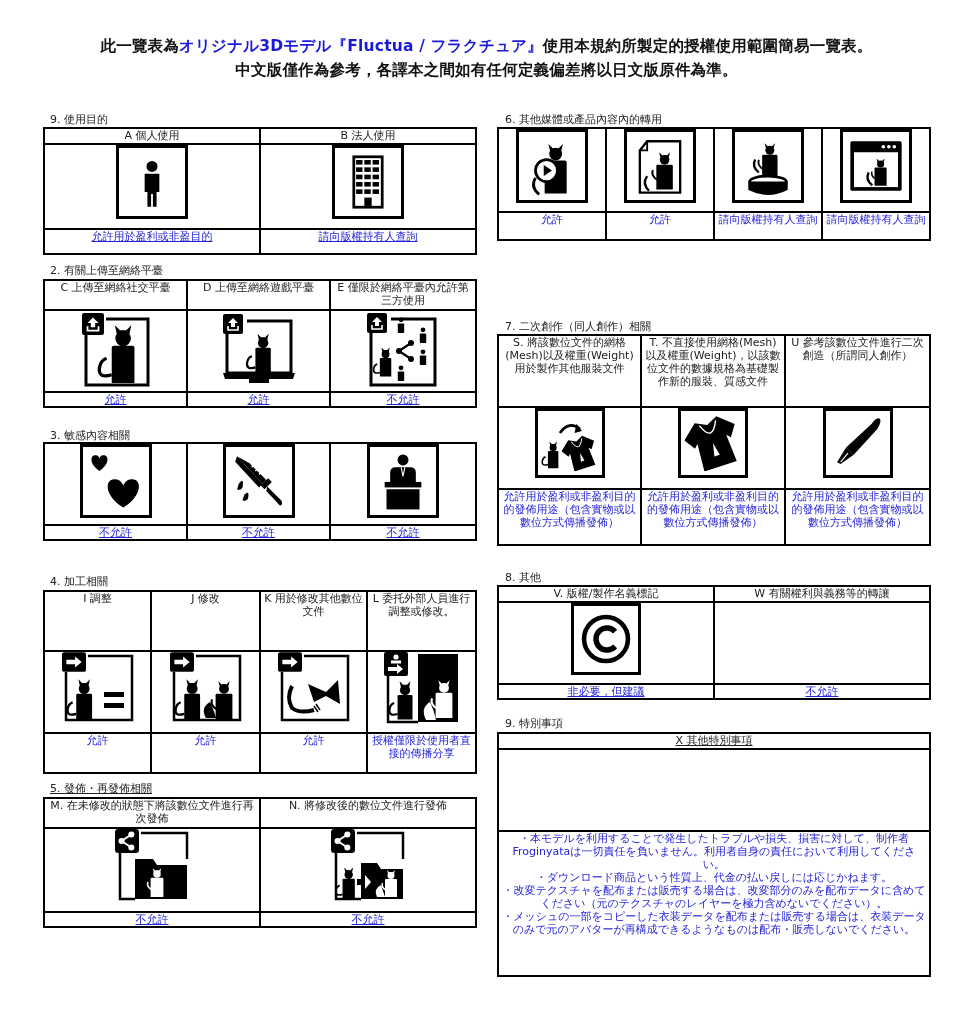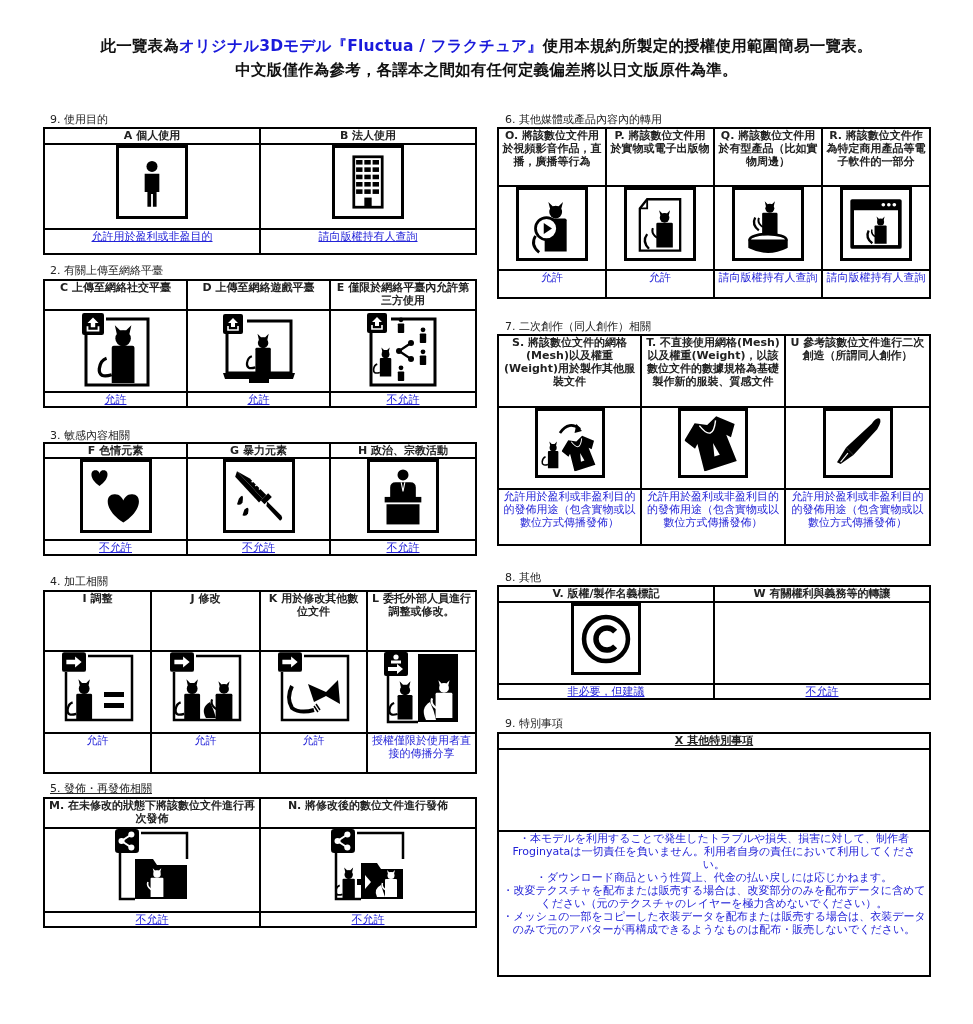--- a/index.html
+++ b/index.html
@@ -6,21 +6,21 @@
   html, body { width: 973px; height: 1024px; background: #ffffff; overflow: hidden; }
   body { position: relative; font-family: "DejaVu Sans", sans-serif; color: #111; }
 
   .title { position: absolute; left: 0; width: 973px; text-align: center; font-weight: bold; font-size: 15.5px; letter-spacing: 0.2px; }
   .title .blue { color: #1a1adb; }
   #title1 { top: 36px; }
   #title2 { top: 60px; }
   .sec-label { position: absolute; left: 8px; font-size: 11px; color: #222; white-space: nowrap; }
   table.grid { position: absolute; border-collapse: collapse; table-layout: fixed; border: 2px solid #000; }
   table.grid td { border: 2px solid #000; text-align: center; vertical-align: top; font-size: 11px; line-height: 13px; padding: 0 3px; overflow: hidden; }
-  td.head { color: #222; font-weight: bold; }
+  td.head { color: #222; }
   td.icon-cell { vertical-align: middle; padding: 0; }
   td.status { color: #2323d8; }
   td.status.ul span { text-decoration: underline; }
 
   .icon-box { margin: 0 auto; border: 3px solid #000; background: #fff; position: relative; }
   .icon-box svg { display: block; width: 100%; height: 100%; }
   .bare svg { display: block; margin: 0 auto; }
 
   .notes { color: #2323d8; font-size: 11.2px; line-height: 14.5px; text-align: center; padding: 1px 6px 0 6px; }
 </style>
@@ -197,25 +197,20 @@
   </table>
 
 <div class="sec-label" style="top:428px; left:50px;">3. 敏感內容相關</div>
 <table class="grid" style="left:43px; top:442px; width:432px;">
   <colgroup>
       <col style="width:143px">
       <col style="width:143px">
       <col style="width:146px">
     </colgroup>
   <tbody>
-      <tr style="height:15px">
-    <td class="head">F 色情元素</td>
-    <td class="head">G 暴力元素</td>
-    <td class="head">H 政治、宗教活動</td>
-  </tr>
   <tr style="height:82px">
     <td class="icon-cell">
       <div class="icon-box" style="width:72px;height:74px;">
         <svg viewBox="0 0 72 74">
           <path d="M18 26 C6 18 8 8 14 9 C17 9 18 12 18 13 C18 12 19 9 22 9 C28 8 30 18 18 26 Z" fill="#000"></path>
           <path d="M44 66 C22 52 24 34 35 35 C40 35 43 39 44 42 C45 39 48 35 53 35 C64 34 66 52 44 66 Z" fill="#000"></path>
         </svg>
       </div>
     </td>
     <td class="icon-cell">
@@ -373,26 +368,20 @@
 
 <div class="sec-label" style="top:112px; left:505px;">6. 其他媒體或產品內容內的轉用</div>
 <table class="grid" style="left:497px; top:127px; width:432px;">
   <colgroup>
       <col style="width:108px">
       <col style="width:108px">
       <col style="width:108px">
       <col style="width:108px">
     </colgroup>
   <tbody>
-      <tr style="height:58px">
-    <td class="head">O. 將該數位文件用於視頻影音作品，直播，廣播等行為</td>
-    <td class="head">P. 將該數位文件用於實物或電子出版物</td>
-    <td class="head">Q. 將該數位文件用於有型產品（比如實物周邊）</td>
-    <td class="head">R. 將該數位文件作為特定商用產品等電子軟件的一部分</td>
-  </tr>
   <tr style="height:84px">
     <td class="icon-cell">
       <div class="icon-box" style="width:72px;height:74px;">
         <svg viewBox="0 0 72 74">
           <use href="#catp" x="20" y="4" width="40" height="66"></use>
           <circle cx="30" cy="42" r="12" fill="#fff" stroke="#000" stroke-width="3"></circle>
           <path d="M27 36 L36 42 L27 48 Z" fill="#000"></path>
           <path d="M22 68 Q12 60 18 50" stroke="#000" stroke-width="3" fill="none"></path>
         </svg>
       </div>

